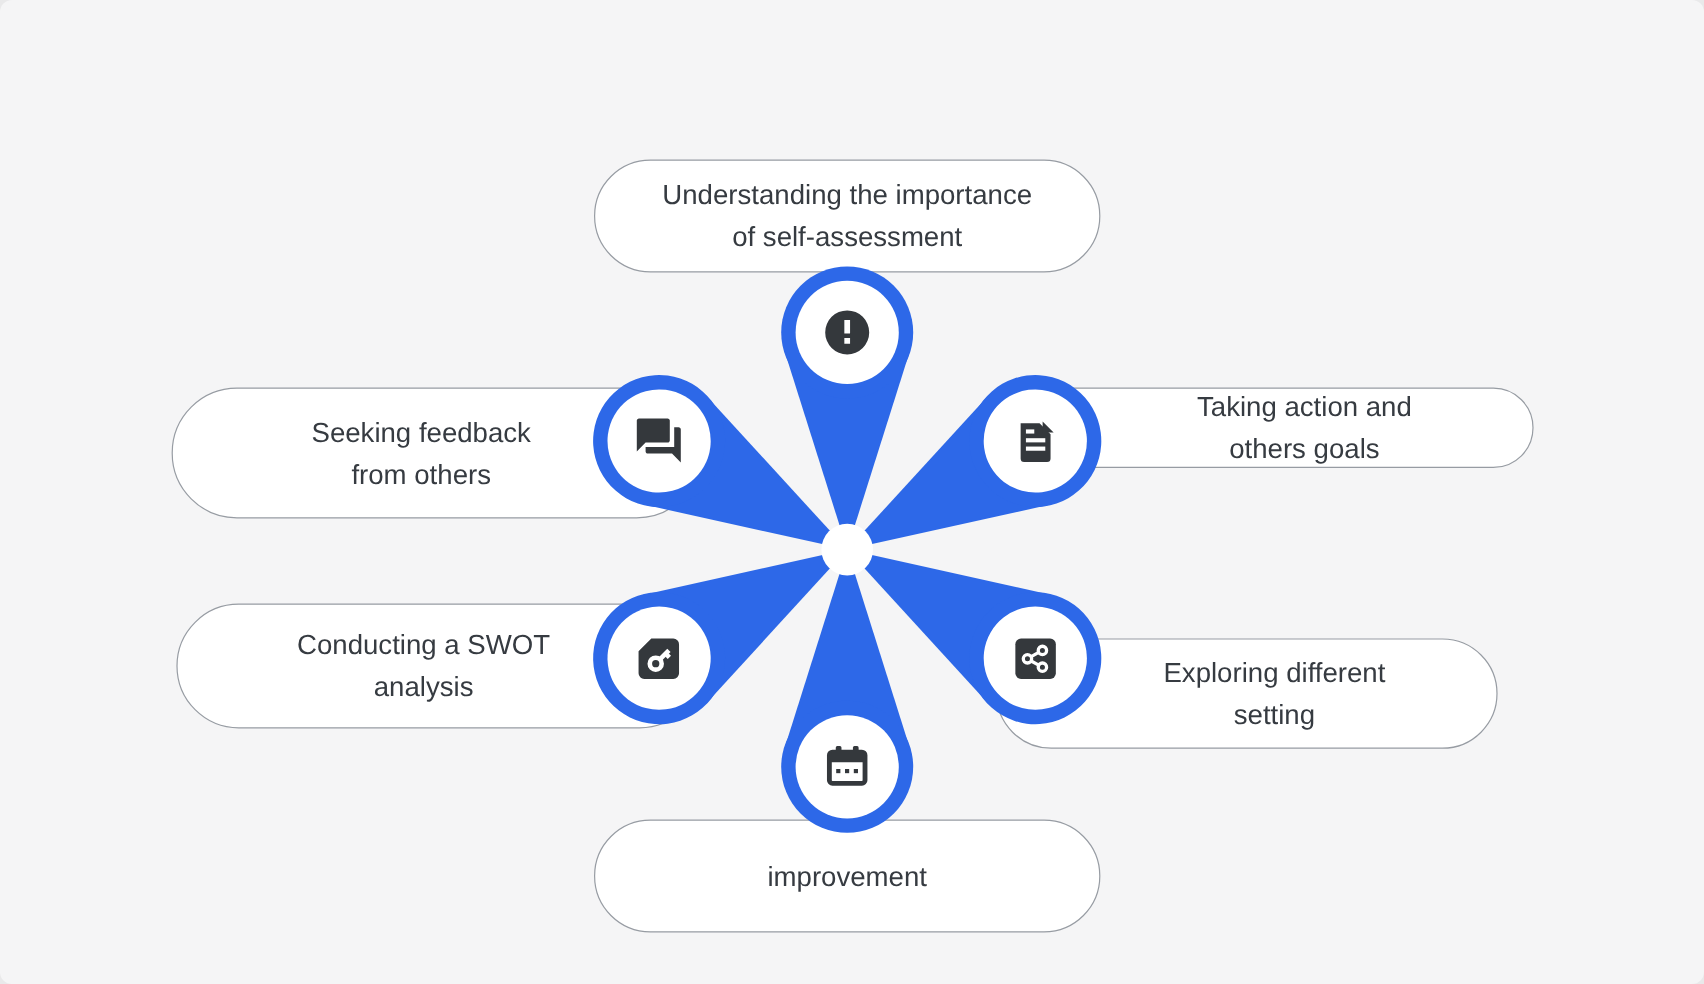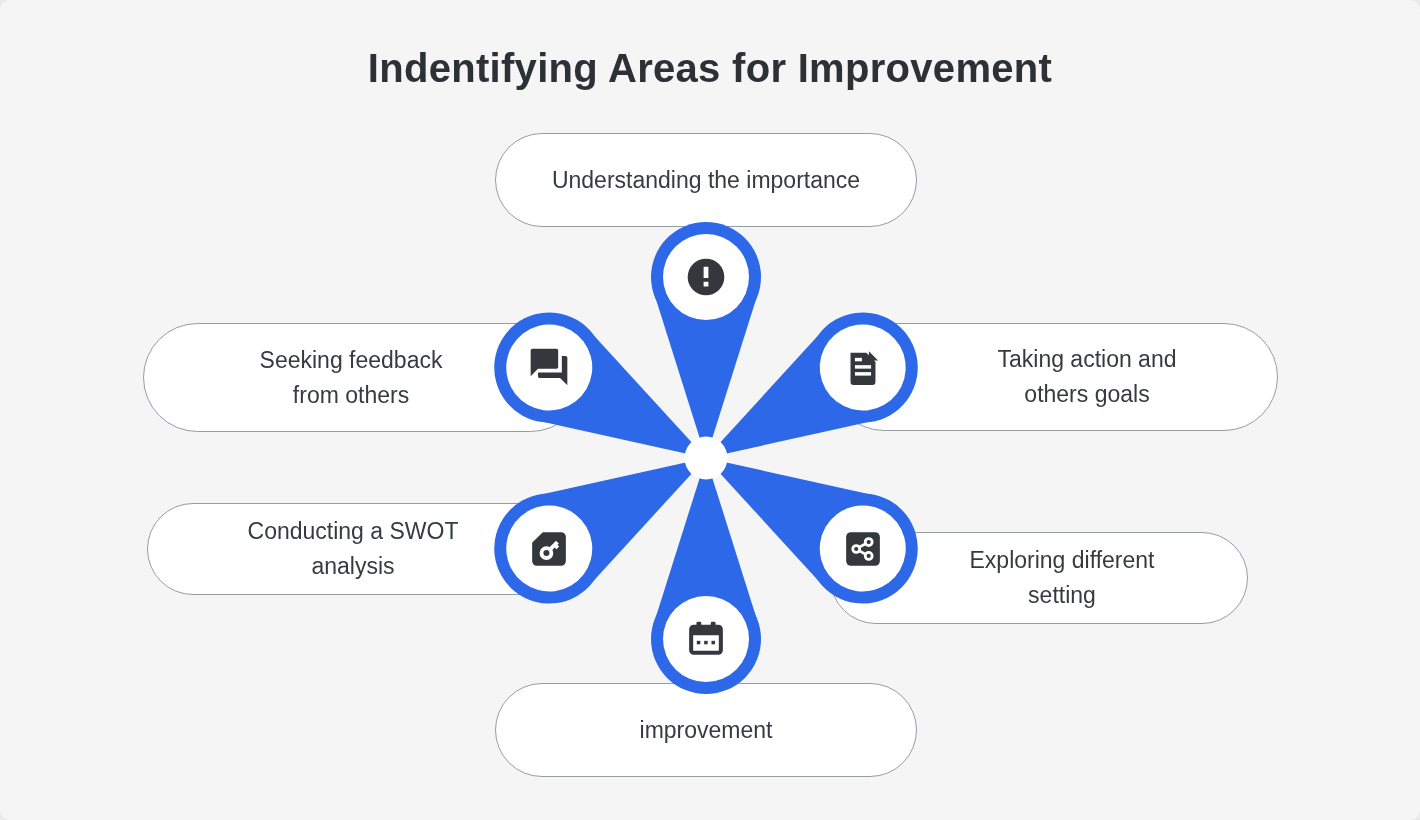--- a/index.html
+++ b/index.html
@@ -27,22 +27,22 @@
     border-radius:60px;
     display:flex;flex-direction:column;
     align-items:center;justify-content:center;
     z-index:1;
     color:#363b41;
     font-size:23px;font-weight:400;line-height:35px;
     text-align:center;
   }
   .pill-top        {left:495px;top:133px;width:422px;height:94px}
   .pill-upper-left {left:143px;top:323px;width:442px;height:109px;padding-right:26px}
-  .pill-upper-right{left:830px;top:323px;width:448px;height:108px;padding-left:66px}
-  .pill-lower-left {left:147px;top:503px;width:438px;height:92px;padding-right:26px}
+  .pill-upper-right{left:830px;top:323px;width:448px;height:67px;padding-left:66px}
+  .pill-lower-left {left:147px;top:503px;width:438px;height:104px;padding-right:26px}
   .pill-lower-right{left:830px;top:532px;width:418px;height:92px;padding-left:46px}
   .pill-bottom     {left:495px;top:683px;width:422px;height:94px}
 
   .flower{position:absolute;left:0;top:0;z-index:2;}
 
   .node-icon{
     position:absolute;width:44px;height:44px;z-index:3;
   }
   .node-icon svg{display:block;width:44px;height:44px;}
   .icon-top        {left:684px;top:255px}
@@ -50,24 +50,24 @@
   .icon-upper-right{left:841px;top:345px}
   .icon-lower-left {left:527px;top:527px}
   .icon-lower-right{left:841px;top:527px}
   .icon-bottom     {left:684px;top:617px}
 </style>
 </head>
 <body>
 
 <div class="canvas">
 
-  <div class="title">Indentifying Areas for Improvement</div>
 
   <div class="pill pill-top">
     <span>Understanding the importance</span>
+    <span>of self-assessment</span>
   </div>
   <div class="pill pill-upper-left">
     <span>Seeking feedback</span>
     <span>from others</span>
   </div>
   <div class="pill pill-upper-right">
     <span>Taking action and</span>
     <span>others goals</span>
   </div>
   <div class="pill pill-lower-left">

